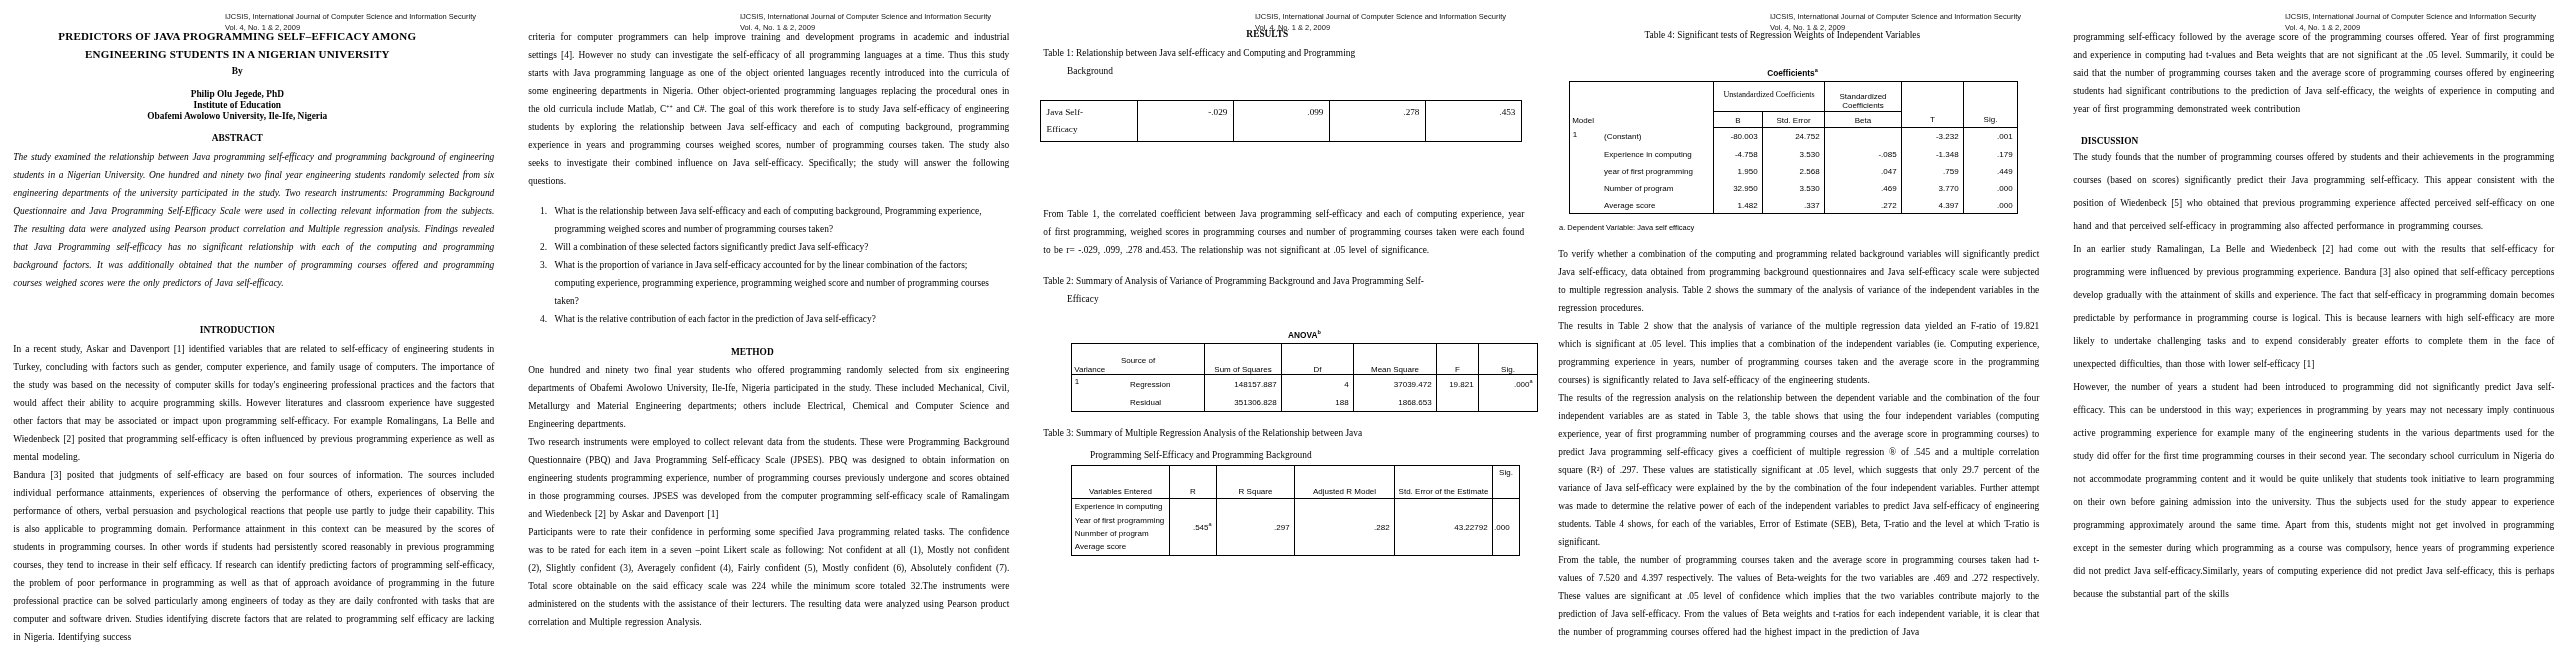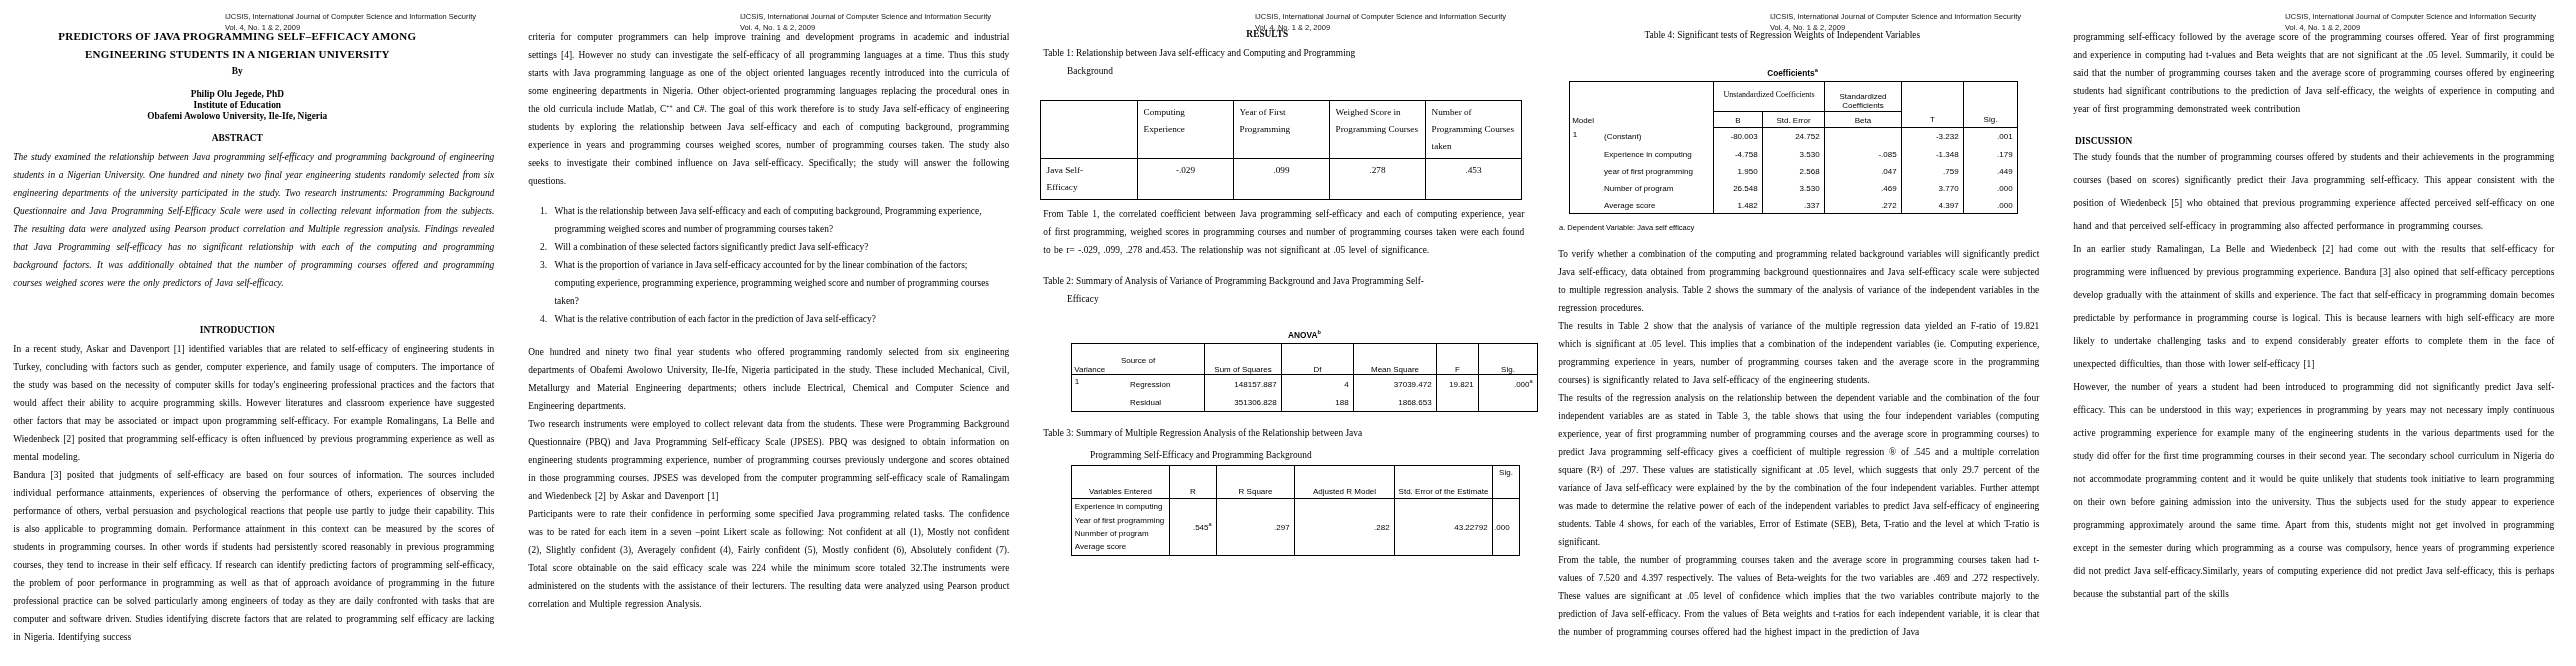--- a/index.html
+++ b/index.html
@@ -22,21 +22,21 @@
   sup { font-size:5.6px; line-height:0; }
   .qrow { display:flex; font-size:9.4px; line-height:18px; }
   .qnum { flex:0 0 14.5px; }
   .qtxt { flex:1; }
   table { border-collapse:collapse; table-layout:fixed; }
   td { padding:0; }
   .sans { font-family:"Liberation Sans", sans-serif; font-size:8px; }
   
   .t1 { width:479px; font-size:9.2px; }
   .t1 td { border:1.1px solid #000; vertical-align:top; padding:3.3px 5.6px; line-height:16.7px; }
-  .t1 .num { text-align:center; }
+  .t1 .num { text-align:right; }
   
   .spss { border:1.7px solid #000; }
   .spss td { vertical-align:bottom; }
   .vtop { vertical-align:top !important; }
   .vmid { vertical-align:middle !important; }
   .rt { text-align:right; padding-right:4.4px !important;margin-top:36px; }
   .ctr { text-align:center; }
   .hb3 td { border-bottom:1.7px solid #000; }
   .t2 td.c1 { border-right:1.7px solid #000; }
   .t2 td.v { border-left:0.6px solid #000; }
@@ -91,20 +91,21 @@
       <div class="qrow">
         <span class="qnum">3.</span>
         <span class="qtxt">What is the proportion of variance in Java self-efficacy accounted for by the linear combination of the factors; computing experience, programming experience, programming weighed score and number of programming courses taken?</span>
       </div>
       <div class="qrow">
         <span class="qnum">4.</span>
         <span class="qtxt">What is the relative contribution of each factor in the prediction of Java self-efficacy?</span>
       </div>
     </div>
     <div class="abs body-col bt" style="top:343px">
+      <div class="hserif center" style="line-height:18px">METHOD</div>
       <p>One hundred and ninety two final year students who offered programming randomly selected from six engineering departments of Obafemi Awolowo University, Ile-Ife, Nigeria participated in the study. These included Mechanical, Civil, Metallurgy and Material Engineering departments; others include Electrical, Chemical and Computer Science and Engineering departments.</p>
       <p>Two research instruments were employed to collect relevant data from the students. These were Programming Background Questionnaire (PBQ) and Java Programming Self-efficacy Scale (JPSES). PBQ was designed to obtain information on engineering students programming experience, number of programming courses previously undergone and scores obtained in those programming courses. JPSES was developed from the computer programming self-efficacy scale of Ramalingam and Wiedenbeck [2] by Askar and Davenport [1]</p>
       <p> Participants were to rate their confidence in performing some specified Java programming related tasks. The confidence was to be rated for each item in a seven –point Likert scale as following:  Not confident at all (1), Mostly not confident (2), Slightly confident (3), Averagely confident (4), Fairly confident (5), Mostly confident (6), Absolutely confident (7). Total score obtainable on the said efficacy scale was 224 while the minimum score totaled 32.The instruments were administered on the students with the assistance of their lecturers. The resulting data were analyzed using Pearson product correlation and Multiple regression Analysis.</p>
     </div>
   </div>
 
   <div class="sheet">
     <div class="jhead">
       <div>IJCSIS, International Journal of Computer Science and Information Security</div>
       <div>Vol. 4, No. 1 &amp; 2, 2009</div>
@@ -114,27 +115,20 @@
     <div class="abs capt" style="left:37px; top:65px;">Background</div>
     <table class="t1 abs" style="left:10px; top:100px;">
       <colgroup>
           <col style="width:97px">
           <col style="width:96px">
           <col style="width:96px">
           <col style="width:96px">
           <col style="width:96px">
         </colgroup>
       <tbody>
-          <tr style="height:49px">
-        <td></td>
-        <td>Computing Experience</td>
-        <td>Year of  First Programming</td>
-        <td>Weighed Score in Programming Courses</td>
-        <td>Number of Programming Courses taken</td>
-      </tr>
       <tr style="height:34px">
         <td>
           <div>Java Self-</div>
           <div>Efficacy</div>
         </td>
         <td class="num">-.029</td>
         <td class="num">.099</td>
         <td class="num">.278</td>
         <td class="num">.453</td>
       </tr>
@@ -271,21 +265,21 @@
       <tr style="height:17px">
         <td class="vmid" style="padding-left:34px">year of first programming</td>
         <td class="v rt vmid">1.950</td>
         <td class="v rt vmid">2.568</td>
         <td class="v rt vmid">.047</td>
         <td class="v rt vmid">.759</td>
         <td class="v rt vmid">.449</td>
       </tr>
       <tr style="height:17px">
         <td class="vmid" style="padding-left:34px">Number of program</td>
-        <td class="v rt vmid">26.548</td>
+        <td class="v rt vmid">32.950</td>
         <td class="v rt vmid">3.530</td>
         <td class="v rt vmid">.469</td>
         <td class="v rt vmid">3.770</td>
         <td class="v rt vmid">.000</td>
       </tr>
       <tr style="height:17px">
         <td class="vmid" style="padding-left:34px">Average score</td>
         <td class="v rt vmid">1.482</td>
         <td class="v rt vmid">.337</td>
         <td class="v rt vmid">.272</td>
@@ -302,21 +296,21 @@
       <p>From the table, the number of programming courses taken and the average score in programming courses taken had t-values of 7.520 and 4.397 respectively. The values of Beta-weights for the two variables are .469 and .272 respectively. These values are significant at .05 level of confidence which implies that the two variables contribute majorly to the prediction of Java self-efficacy. From the values of Beta weights and t-ratios for each independent variable, it is clear that the number of programming courses offered had the highest impact in the prediction of Java</p>
     </div>
   </div>
 
   <div class="sheet">
     <div class="jhead">
       <div>IJCSIS, International Journal of Computer Science and Information Security</div>
       <div>Vol. 4, No. 1 &amp; 2, 2009</div>
     </div>
     <div class="abs body-col bt" style="top:28px">programming self-efficacy followed by the average score of the programming courses offered. Year of first programming and experience in computing had t-values and Beta weights that are not significant at the .05 level. Summarily, it could be said that the number of programming courses  taken and the average score of programming courses offered by engineering students had significant contributions to the prediction of Java self-efficacy, the weights of experience in computing and year of first programming demonstrated week contribution</div>
-    <div class="abs hserif" style="left:15px; top:136px;">DISCUSSION</div>
+    <div class="abs hserif" style="left:21px; top:136px;">DISCUSSION</div>
     <div class="abs body-col bt lh42" style="top:146px">
       <p>The study founds that the number of programming courses offered by students and their achievements in the programming courses (based on scores) significantly predict their Java programming self-efficacy. This appear consistent with the position of Wiedenbeck [5] who obtained  that previous programming experience affected perceived self-efficacy on one hand and that perceived self-efficacy in programming also affected performance in programming courses.</p>
       <p>In an earlier study Ramalingan, La Belle and Wiedenbeck [2] had come out with the results that self-efficacy for programming were influenced by previous programming experience. Bandura [3] also opined that self-efficacy perceptions develop gradually with the attainment of skills and experience. The fact that self-efficacy in programming domain becomes predictable by performance in programming course is logical.  This is because learners with high self-efficacy are more likely to undertake challenging tasks and to expend considerably greater efforts to complete them in the face of unexpected difficulties, than those with lower self-efficacy [1]</p>
       <p>However, the number of years a student had been introduced to programming did not significantly predict Java self-efficacy. This can be understood in this way; experiences in programming by years may not necessary imply continuous active programming experience for example many of the engineering students in the various departments used for the study did offer for the first time programming courses in their second year. The secondary school curriculum in Nigeria do not accommodate programming content and  it would be quite unlikely that students took initiative to learn programming on their own before gaining admission into the university. Thus the subjects used for the study appear to experience programming approximately around the same time. Apart from this, students might not get involved in programming except in the semester during which programming as a course was compulsory, hence years of programming experience did not predict Java self-efficacy.Similarly, years of computing experience did not predict Java self-efficacy, this is perhaps because the substantial part of the skills</p>
     </div>
   </div>
 
 </div>
 
 

